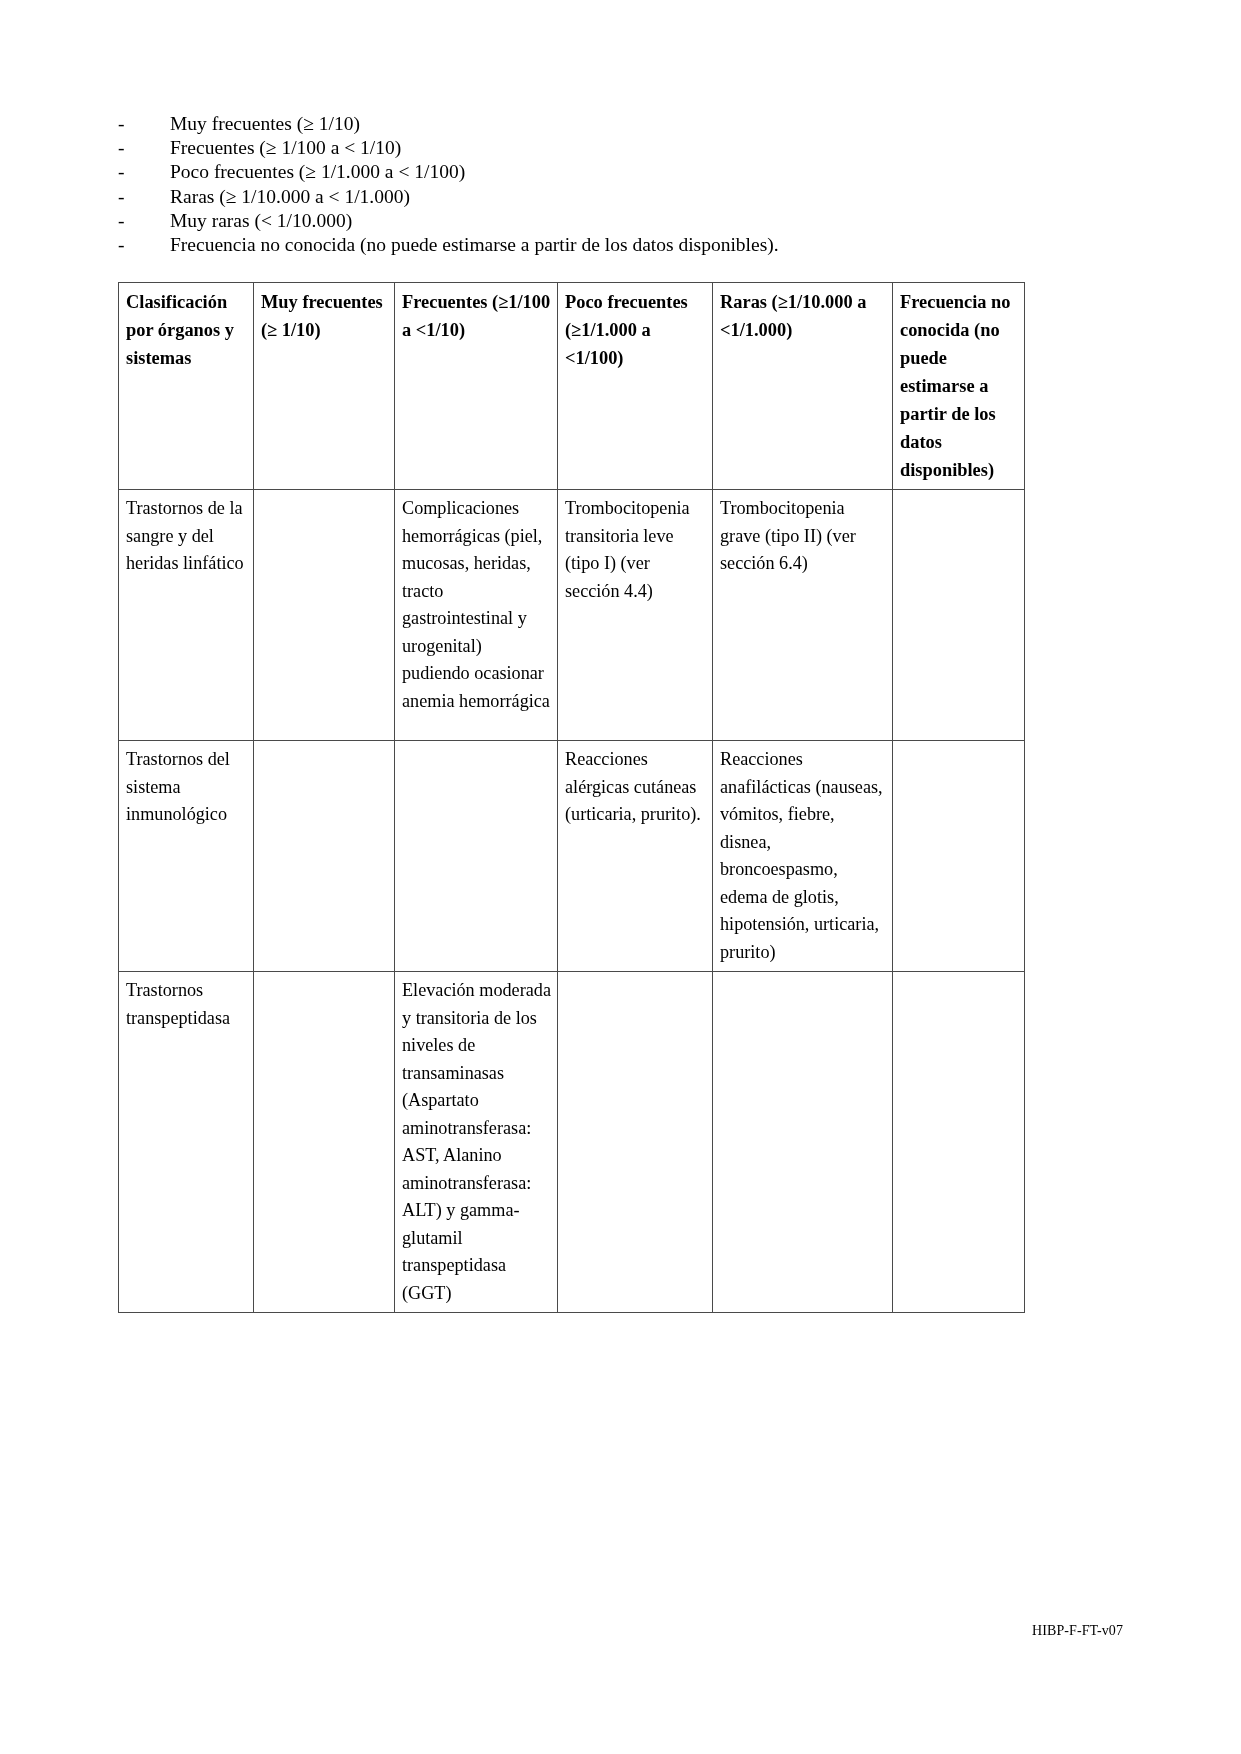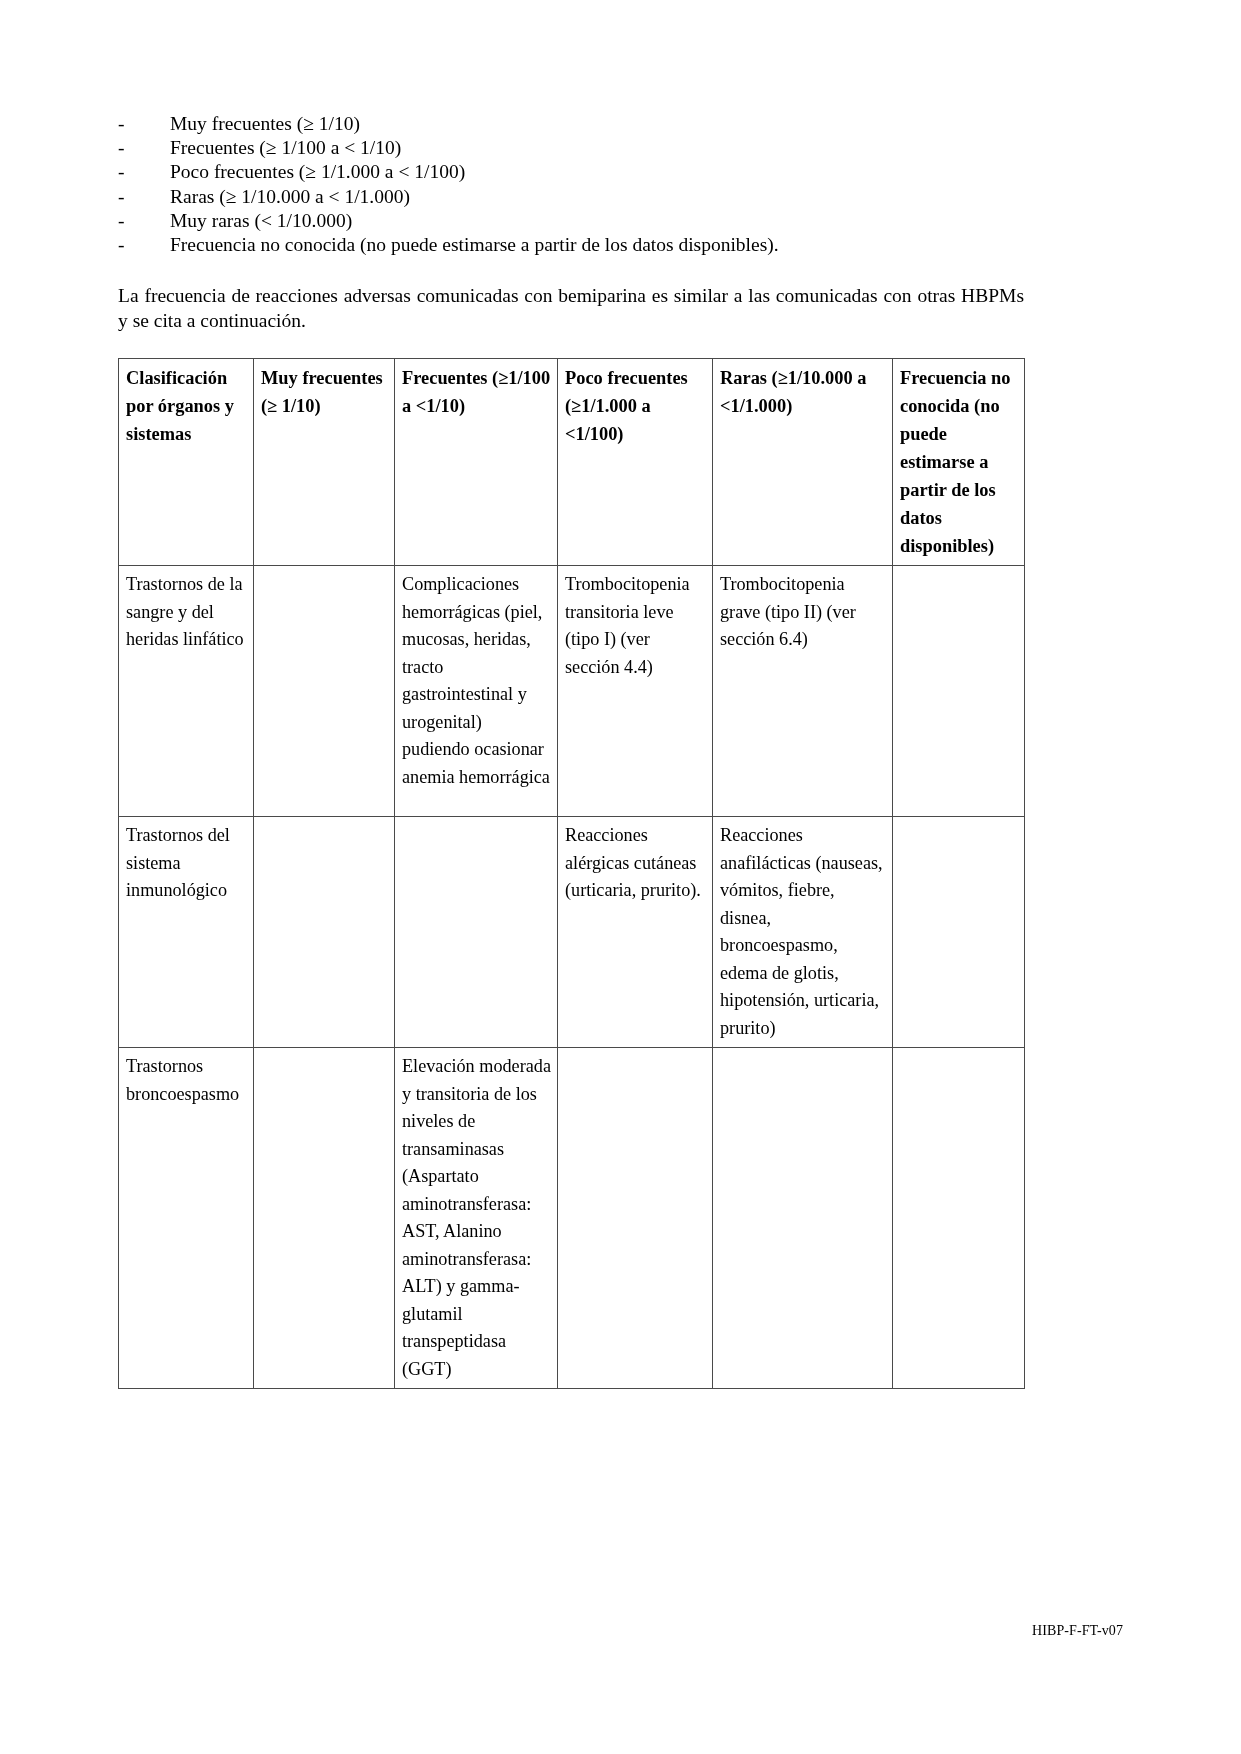--- a/index.html
+++ b/index.html
@@ -131,21 +131,20 @@
       <li>
         <span class="freq-dash">-</span>
         <span class="freq-text">Muy raras (&lt; 1/10.000)</span>
       </li>
       <li>
         <span class="freq-dash">-</span>
         <span class="freq-text">Frecuencia no conocida (no puede estimarse a partir de los datos disponibles).</span>
       </li>
     </ul>
 
-    <p class="para">La frecuencia de reacciones adversas comunicadas con bemiparina es similar a las comunicadas con otras HBPMs y se cita a continuación.</p>
 
     <table class="ae">
       <colgroup>
         <col class="c0">
           <col class="c1">
           <col class="c2">
           <col class="c3">
           <col class="c4">
           <col class="c5">
       </colgroup>
@@ -170,21 +169,21 @@
         </tr>
         <tr class="r-immu">
           <td>Trastornos del sistema inmunológico</td>
           <td></td>
           <td></td>
           <td>Reacciones alérgicas cutáneas (urticaria, prurito).</td>
           <td class="just">Reacciones anafilácticas (nauseas, vómitos, fiebre, disnea, broncoespasmo, edema de glotis, hipotensión, urticaria, prurito)</td>
           <td></td>
         </tr>
         <tr class="r-hepato">
-          <td>Trastornos broncoespasmo</td>
+          <td>Trastornos transpeptidasa</td>
           <td></td>
           <td>Elevación moderada y transitoria de los niveles de transaminasas (Aspartato aminotransferasa: AST, Alanino aminotransferasa: ALT) y gamma-glutamil transpeptidasa (GGT)</td>
           <td></td>
           <td></td>
           <td></td>
         </tr>
       </tbody>
     </table>
 
   </div>

